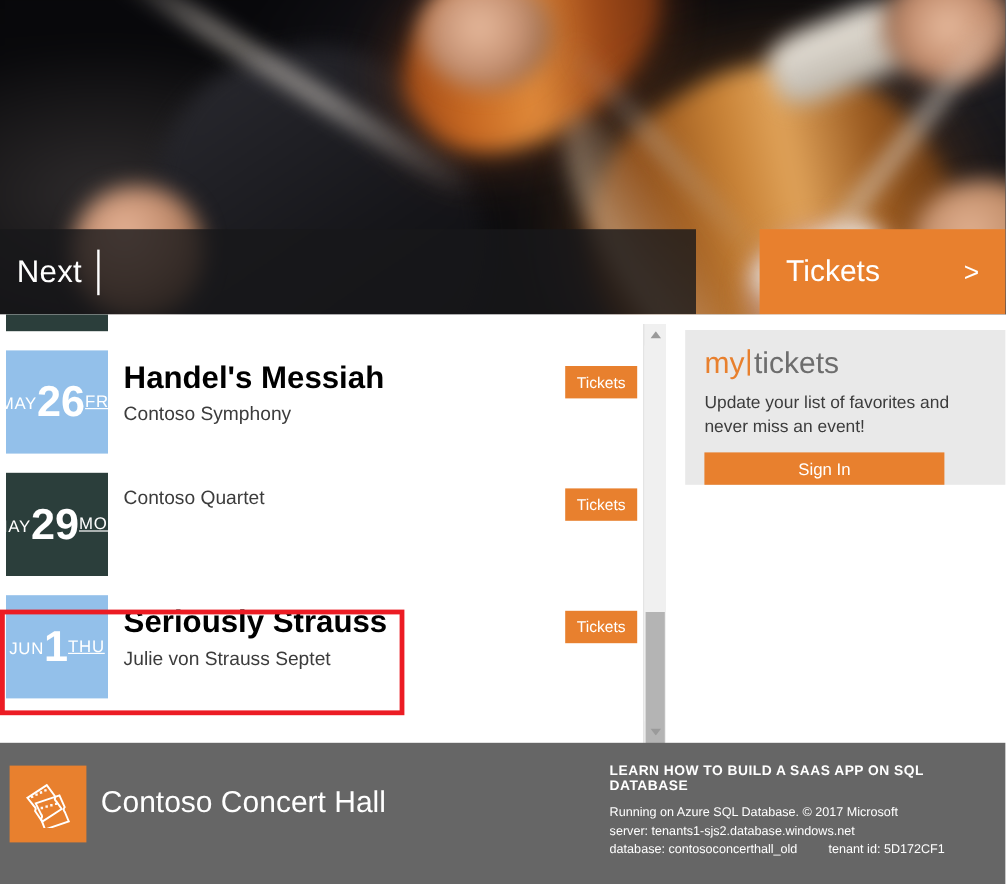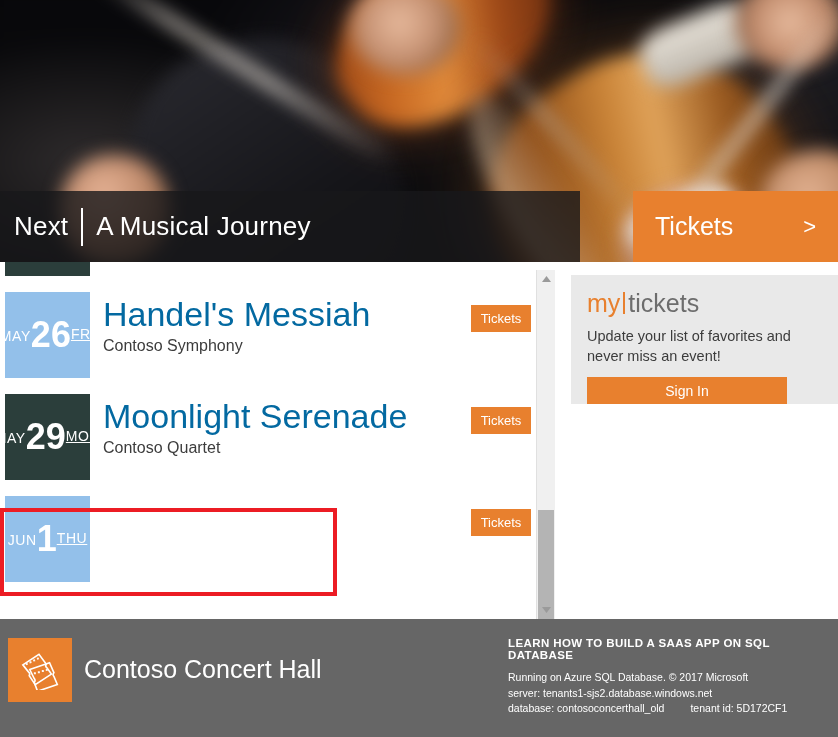--- a/index.html
+++ b/index.html
@@ -75,21 +75,21 @@
   .events-pane{position:absolute;left:0;top:0;width:534px;height:357px;overflow:hidden;}
   .events-inner{position:absolute;left:0;top:-72px;width:534px;}
 
   .event-row{position:relative;height:86px;margin-bottom:16px;}
   .date-badge{position:absolute;left:5px;top:0;width:85px;height:86px;
       display:flex;flex-direction:row;align-items:center;justify-content:center;color:#ffffff;}
   .date-badge .m{font-size:14px;letter-spacing:.6px;line-height:15px;margin-bottom:-2px;}
   .date-badge .d{font-size:36px;font-weight:700;line-height:38px;text-align:right;}
   .date-badge .w{font-size:14px;letter-spacing:.6px;line-height:15px;margin-top:-2px;text-decoration:underline;}
   .ev-text{position:absolute;left:103px;top:6px;}
-  .ev-title{font-size:34px;color:#0369a1;font-weight:400;line-height:32px;white-space:nowrap;}
+  .ev-title{font-size:26px;color:#000000;font-weight:700;line-height:32px;white-space:nowrap;}
   .ev-sub{font-size:16px;color:#3c3c3c;line-height:24px;margin-top:4px;white-space:nowrap;}
   .ev-tickets{position:absolute;left:471px;top:13px;width:60px;height:27px;background:#e8802e;color:#fff;
       font-size:13px;display:flex;align-items:center;justify-content:center;cursor:pointer;}
 
   .highlight-box{position:absolute;left:0;top:246px;width:337px;height:88px;
       border:4px solid #ec1c24;box-sizing:border-box;pointer-events:none;}
 
   
   .scrollbar{position:absolute;left:536px;top:8px;width:18px;height:349px;background:#f0f0f0;border-left:1px solid #e0e0e0;}
   .sb-arrow{position:absolute;left:0;width:18px;height:18px;display:flex;align-items:center;justify-content:center;
@@ -146,21 +146,20 @@
       <div class="ph ph-cuff"></div>
       <div class="ph ph-bow1"></div>
       <div class="ph ph-bow2"></div>
       <div class="ph ph-bow3"></div>
     </div>
 
     <div class="banner">
       <div class="banner-left">
         <span class="banner-next">Next</span>
         <span class="banner-sep"></span>
-        <span class="banner-title">A Musical Journey</span>
       </div>
       <div class="banner-cta">
         <span class="banner-cta-label">Tickets</span>
         <span class="banner-cta-arrow">&gt;</span>
       </div>
     </div>
   </div>
 
   <div class="main">
 
@@ -188,31 +187,34 @@
           <div class="ev-tickets">Tickets</div>
         </div>
 
         <div class="event-row">
           <div class="date-badge" style="background:#2b3e3b;">
             <span class="m">MAY</span>
             <span class="d">29</span>
             <span class="w">MON</span>
           </div>
           <div class="ev-text">
-            <div class="ev-title">Moonlight Serenade</div>
             <div class="ev-sub">Contoso Quartet</div>
           </div>
           <div class="ev-tickets">Tickets</div>
         </div>
 
         <div class="event-row">
           <div class="date-badge" style="background:#93c0ea;">
             <span class="m">JUN</span>
             <span class="d">1</span>
             <span class="w">THU</span>
+          </div>
+          <div class="ev-text">
+            <div class="ev-title">Seriously Strauss</div>
+            <div class="ev-sub">Julie von Strauss Septet</div>
           </div>
           <div class="ev-tickets">Tickets</div>
         </div>
 
       </div>
 
       <div class="highlight-box"></div>
     </div>
 
     <div class="scrollbar">

